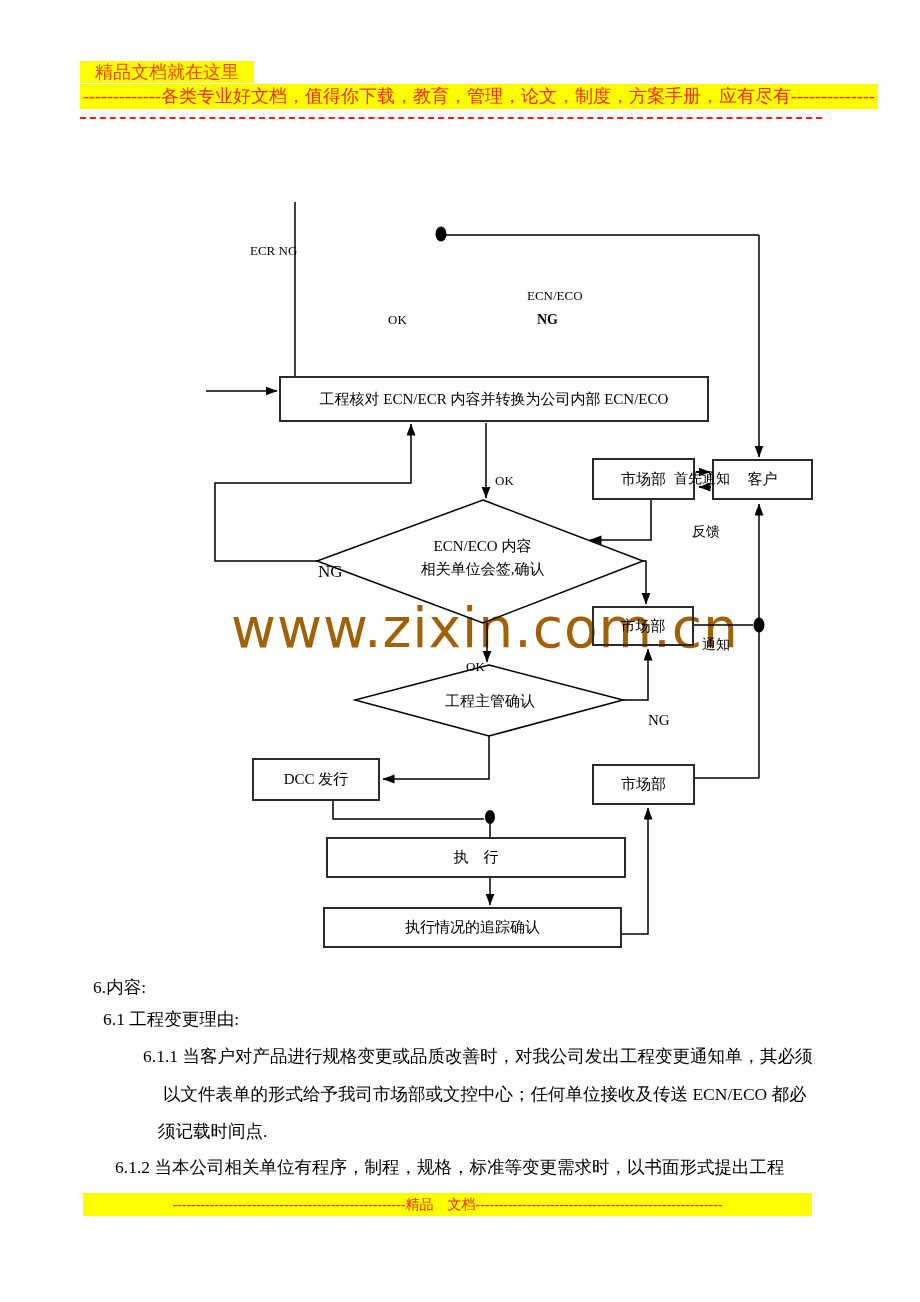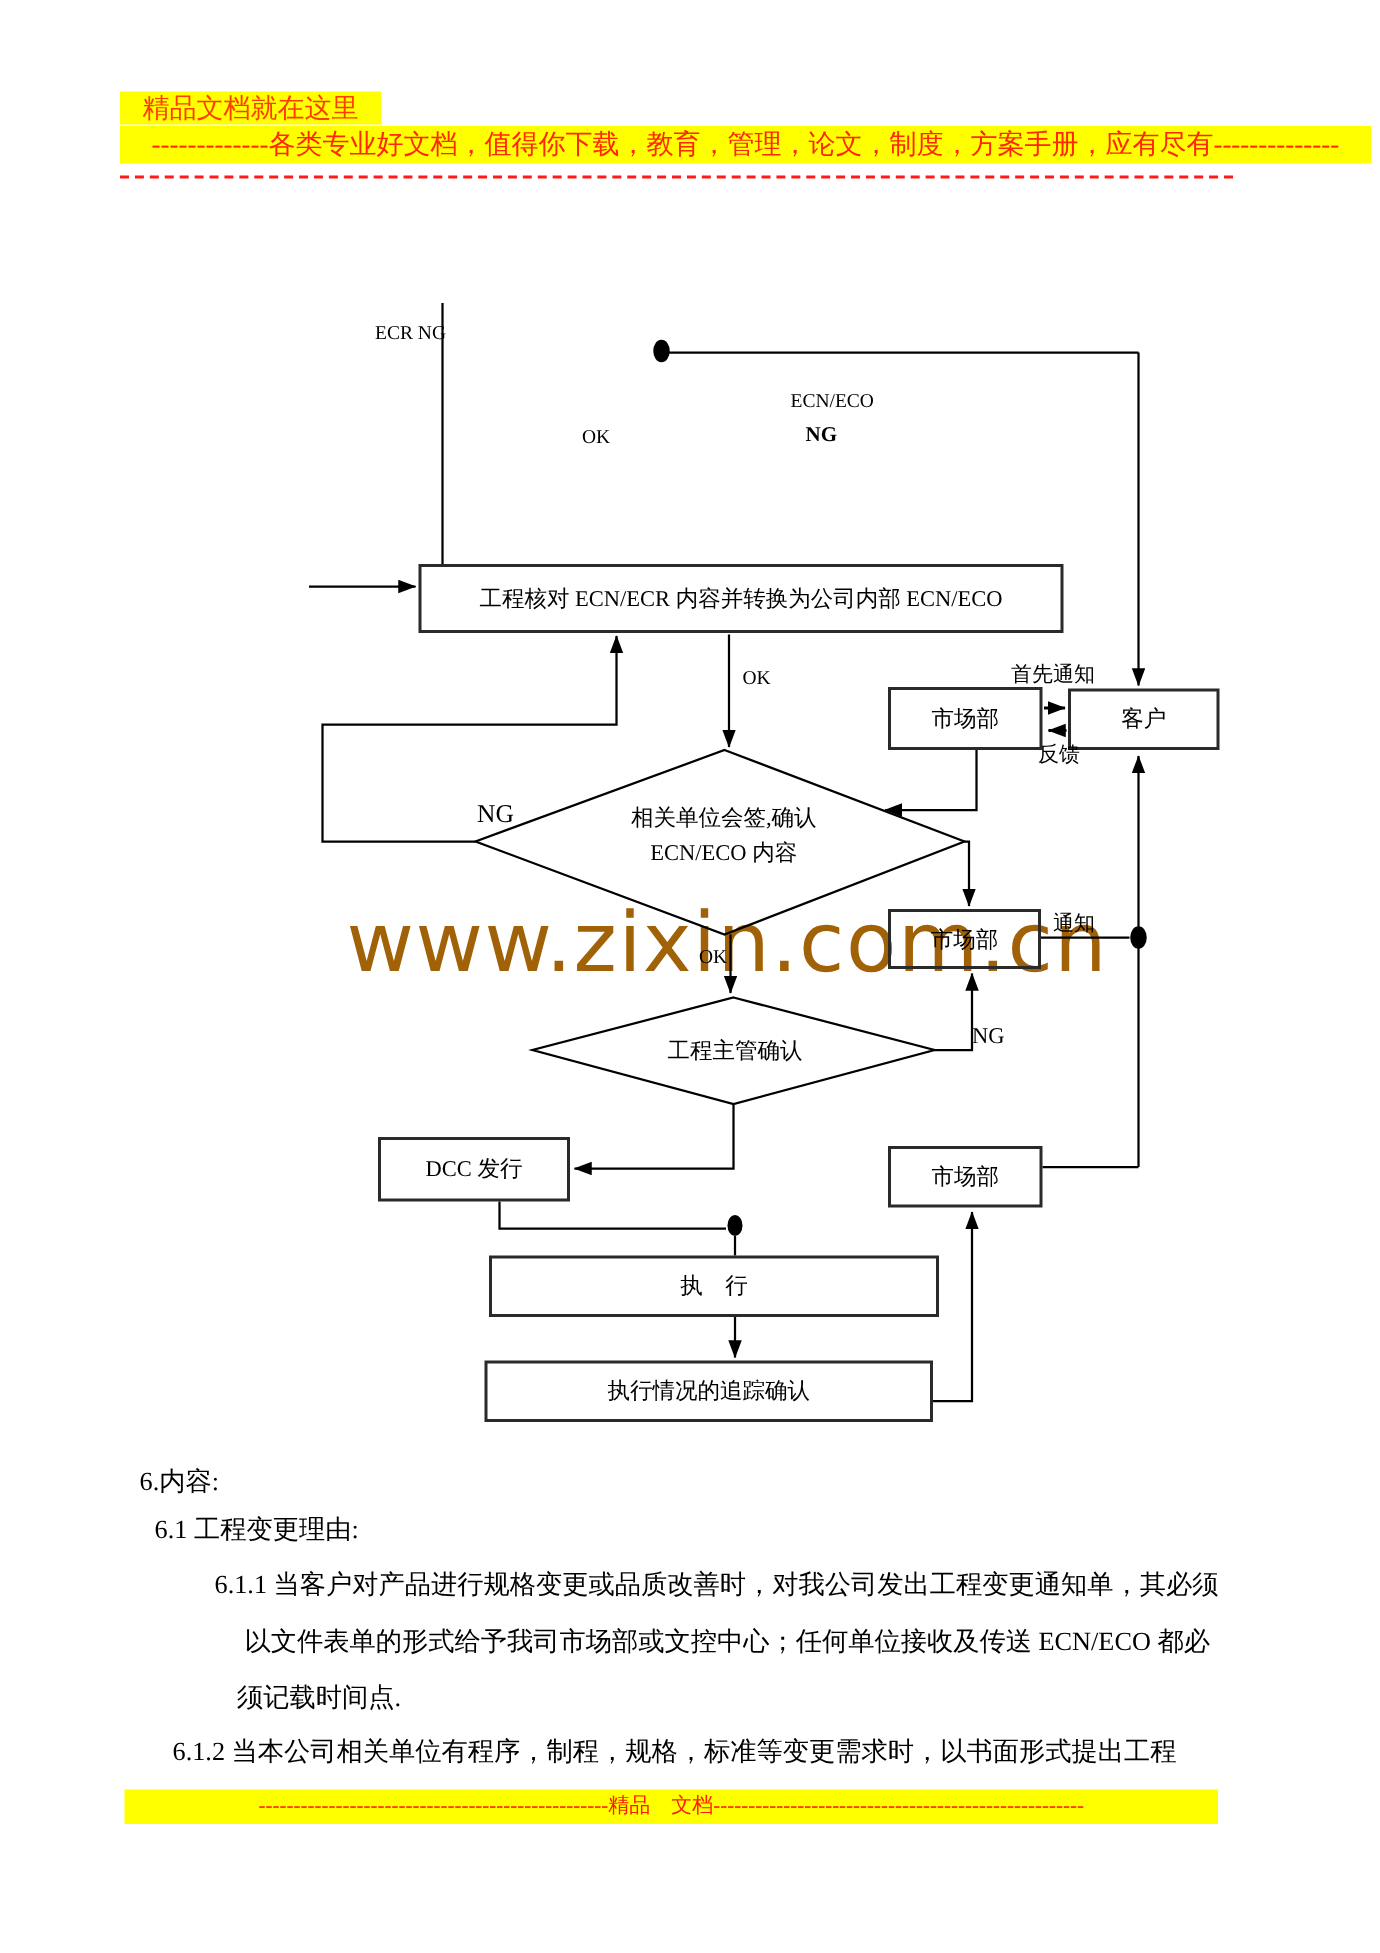--- a/index.html
+++ b/index.html
@@ -4,37 +4,37 @@
 <style>
   html,body{margin:0;padding:0;background:#9e9e9e;}
   #page{
     position:relative;width:920px;height:1302px;margin:0 auto;
     background:#ffffff;overflow:hidden;
     font-family:"Liberation Serif","DejaVu Serif",serif;color:#000;
   }
   
   .hl{position:absolute;background:#ffff00;white-space:nowrap;}
   #hdr-line1{left:80px;top:61px;height:22px;font-size:18px;line-height:22px;color:#ff3c00;padding:0 15px;}
-  #hdr-line2{left:80px;top:84px;height:25px;font-size:18px;line-height:25px;color:#ff2600;padding:0 21px;}
+  #hdr-line2{left:80px;top:84px;height:25px;font-size:18px;line-height:25px;color:#ff2600;padding:0 3px;}
   #hdr-divider{position:absolute;left:80px;top:117px;width:742px;height:0;
     border-top:2px dashed #ff1a1a;}
   
   #watermark{
     position:absolute;left:231px;top:596px;font-size:55px;letter-spacing:1px;
     color:#a16207;font-family:"DejaVu Sans","Liberation Sans",sans-serif;
     white-space:nowrap;z-index:0;font-weight:400;
   }
   
   #flow-svg{position:absolute;left:0;top:0;z-index:1;}
   .fbox{
     position:absolute;z-index:2;border:2px solid #2a2a2a;background:transparent;
     display:flex;align-items:center;justify-content:center;
     font-size:15px;white-space:nowrap;box-sizing:border-box;
   }
-  .flabel{position:absolute;z-index:2;white-space:nowrap;}
+  .flabel{position:absolute;z-index:2;white-space:nowrap;margin-top:29px;}
   .dtext{position:absolute;z-index:2;text-align:center;font-size:15px;line-height:23px;}
   
   .bline{position:absolute;z-index:3;font-size:17.5px;white-space:nowrap;}
   #bl1{left:93px;top:975px;}
   #bl2{left:103px;top:1007px;}
   #bl3{left:115px;top:1044px;margin-left:28px;}
   #bl4{left:163px;top:1082px;}
   #bl5{left:158px;top:1119px;}
   #bl6{left:115px;top:1155px;}
   
@@ -112,22 +112,22 @@
   <div class="fbox" style="left:279px;top:376px;width:430px;height:46px;">工程核对 ECN/ECR 内容并转换为公司内部 ECN/ECO</div>
   <div class="fbox" style="left:592px;top:458px;width:103px;height:42px;">市场部</div>
   <div class="fbox" style="left:712px;top:459px;width:101px;height:41px;">客户</div>
   <div class="fbox" style="left:592px;top:606px;width:102px;height:40px;">市场部</div>
   <div class="fbox" style="left:592px;top:764px;width:103px;height:41px;">市场部</div>
   <div class="fbox" style="left:252px;top:758px;width:128px;height:43px;">DCC 发行</div>
   <div class="fbox" style="left:326px;top:837px;width:300px;height:41px;">执　行</div>
   <div class="fbox" style="left:323px;top:907px;width:299px;height:41px;">执行情况的追踪确认</div>
 
   <div class="dtext" style="left:360px;top:535px;width:245px;">
+    <div>ECN/ECO 内容</div>
     <div>相关单位会签,确认</div>
-    <div>ECN/ECO 内容</div>
   </div>
   <div class="dtext" style="left:395px;top:690px;width:190px;">工程主管确认</div>
 
   <span class="flabel" style="left:250px;top:214px;font-size:13px;">ECR NG</span>
   <span class="flabel" style="left:527px;top:259px;font-size:13px;">ECN/ECO</span>
   <span class="flabel" style="left:388px;top:283px;font-size:13px;">OK</span>
   <span class="flabel" style="left:537px;top:283px;font-size:14px;font-weight:600;">NG</span>
   <span class="flabel" style="left:495px;top:444px;font-size:13px;">OK</span>
   <span class="flabel" style="left:674px;top:441px;font-size:14px;">首先通知</span>
   <span class="flabel" style="left:692px;top:494px;font-size:14px;">反馈</span>

